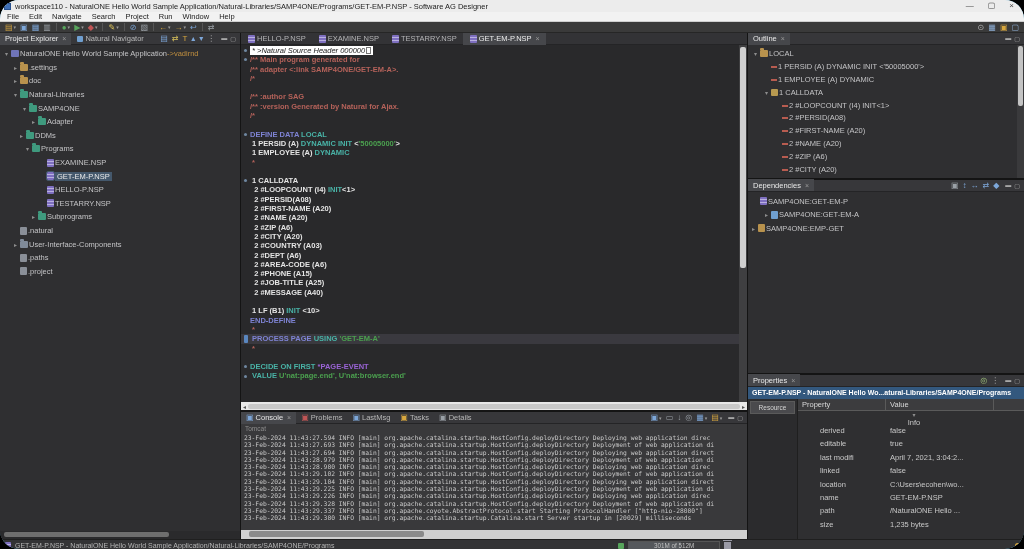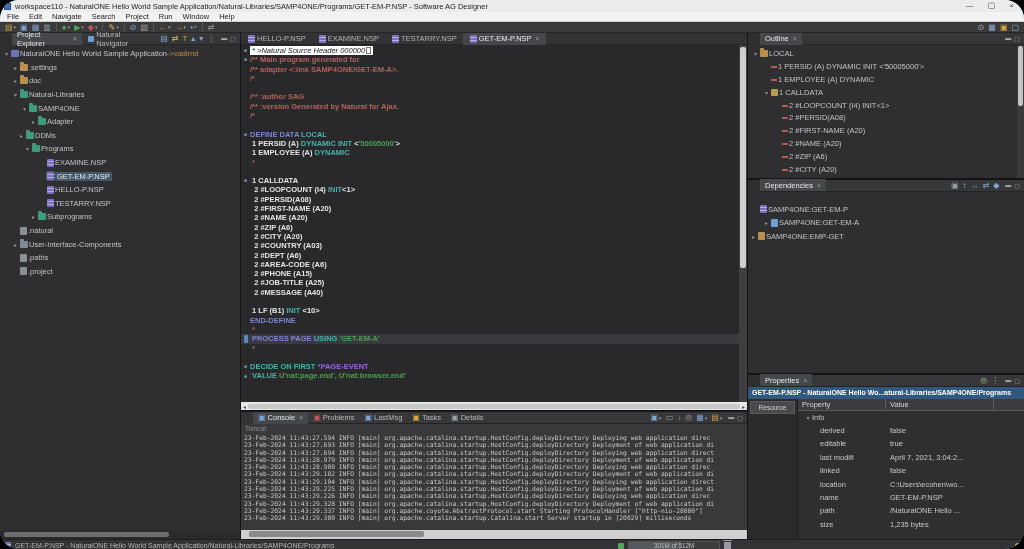--- a/index.html
+++ b/index.html
@@ -28,21 +28,21 @@
   .tb-sep { width:1px; height:8px; background:#555; margin:0 3px; display:inline-block; }
   .tb-spacer { flex:1; }
 
   
   .main { display:flex; height:506px; gap:1px; background:#141414; }
   .left-panel  { width:240px; background:#2f2f31; display:flex; flex-direction:column; }
   .center-col  { width:506px; display:flex; flex-direction:column; gap:2px; }
   .right-col   { width:276px; display:flex; flex-direction:column; gap:2px; }
 
   .phead { height:12px; background:#37373a; border-bottom:1px solid #242426;
-           display:flex; align-items:center; font-size:7.5px; color:#b8b8b8;margin-left:12px; }
+           display:flex; align-items:center; font-size:7.5px; color:#b8b8b8; }
   .ptab { display:inline-flex; align-items:center; gap:2px; padding:0 5px; height:12px; }
   .ptab.active { background:#46474b; color:#e8e8e8; }
   .tab-close { font-size:7px; color:#9a9a9a; margin-left:2px; }
   .ph-spacer { flex:1; }
   .minmax { display:flex; gap:3px; padding:0 4px; }
   .minmax span { font-size:6px; color:#a8a8a8; }
 
   
   .treebox { flex:1; overflow:hidden; padding-top:2px; font-size:7.5px; color:#c4c4c6; }
   .trow { height:13.6px; display:flex; align-items:center; white-space:nowrap; }
@@ -112,40 +112,40 @@
   .lhscroll .thumb { position:absolute; top:1px; left:4px; width:165px; height:5px; background:#6e6e6e; border-radius:2px; }
 
   
   .outline-panel { height:153px; background:#2f2f31; display:flex; flex-direction:column; }
   .outline-body { flex:1; display:flex; overflow:hidden; }
   .outline-tree { flex:1; overflow:hidden; padding-top:2px; font-size:7.5px; color:#c4c4c6; }
   .outline-tree .trow { height:12.9px; }
   .ovscroll { width:7px; background:#3a3a3c; position:relative; flex:none; }
   .ovscroll .thumb { position:absolute; top:1px; left:1px; width:5px; height:45%; background:#c4c4c4; border-radius:2px; }
 
-  .deps-panel { height:204px; background:#2f2f31; display:flex; flex-direction:column;gap:8px; }
+  .deps-panel { height:204px; background:#2f2f31; display:flex; flex-direction:column; }
   .deps-tree { flex:1; padding-top:3px; font-size:7.5px; color:#c4c4c6; }
   .deps-tree .trow { height:13.5px; }
 
   .props-panel { height:174px; background:#2f2f31; display:flex; flex-direction:column; }
   .props-blue { height:12px; background:#33587e; color:#fff; font-size:7px; font-weight:bold;
                 display:flex; align-items:center; padding:0 4px; white-space:nowrap; overflow:hidden; }
   .props-body { flex:1; display:flex; overflow:hidden; }
   .props-side { width:50px; background:#2b2b2d; border-right:1px solid #1f1f1f; }
   .side-tab { margin:2px 2px; background:#4a4a4d; color:#d4d4d4; font-size:6.5px; text-align:center;
               padding:2px 0; border:1px solid #5a5a5a; }
   .props-table { flex:1; font-size:7.5px; color:#c8c8c8; overflow:hidden; }
   .pt-head { display:flex; height:12px; background:#3c3c3e; border-bottom:1px solid #5a5a5a; color:#d8d8d8; }
   .pt-head span { padding:1px 4px; border-right:1px solid #5a5a5a; }
   .pt-col1 { width:88px; flex:none; }
   .pt-col2 { width:108px; flex:none; }
   .prow { display:flex; height:13.4px; align-items:center; white-space:nowrap; }
   .prow .pkey { width:88px; flex:none; padding-left:22px; overflow:hidden; }
   .prow .pval { padding-left:4px; overflow:hidden; }
-  .pgroup { display:flex; align-items:center; height:13.4px; padding-left:6px; color:#cicic1; }
+  .pgroup { display:flex; align-items:center; height:13.4px; padding-left:6px; color:#cicic1;flex-direction:column; }
   .pgroup .tarr { width:8px; }
 
   
   .statusbar { height:12px; background:#333335; border-top:1px solid #1f1f1f;
                display:flex; align-items:center; font-size:7px; color:#b5b5b5; padding:0 4px; gap:4px; }
   .sb-spacer { flex:1; }
   .heap { width:92px; height:9px; background:#3d3d3f; border:1px solid #555; position:relative;
           font-size:6.3px; color:#c2c2c2; text-align:center; line-height:8px; }
   .heap .fill { position:absolute; left:0; top:0; bottom:0; width:58%; background:#55585c; }
   .heap .htxt { position:relative; }

